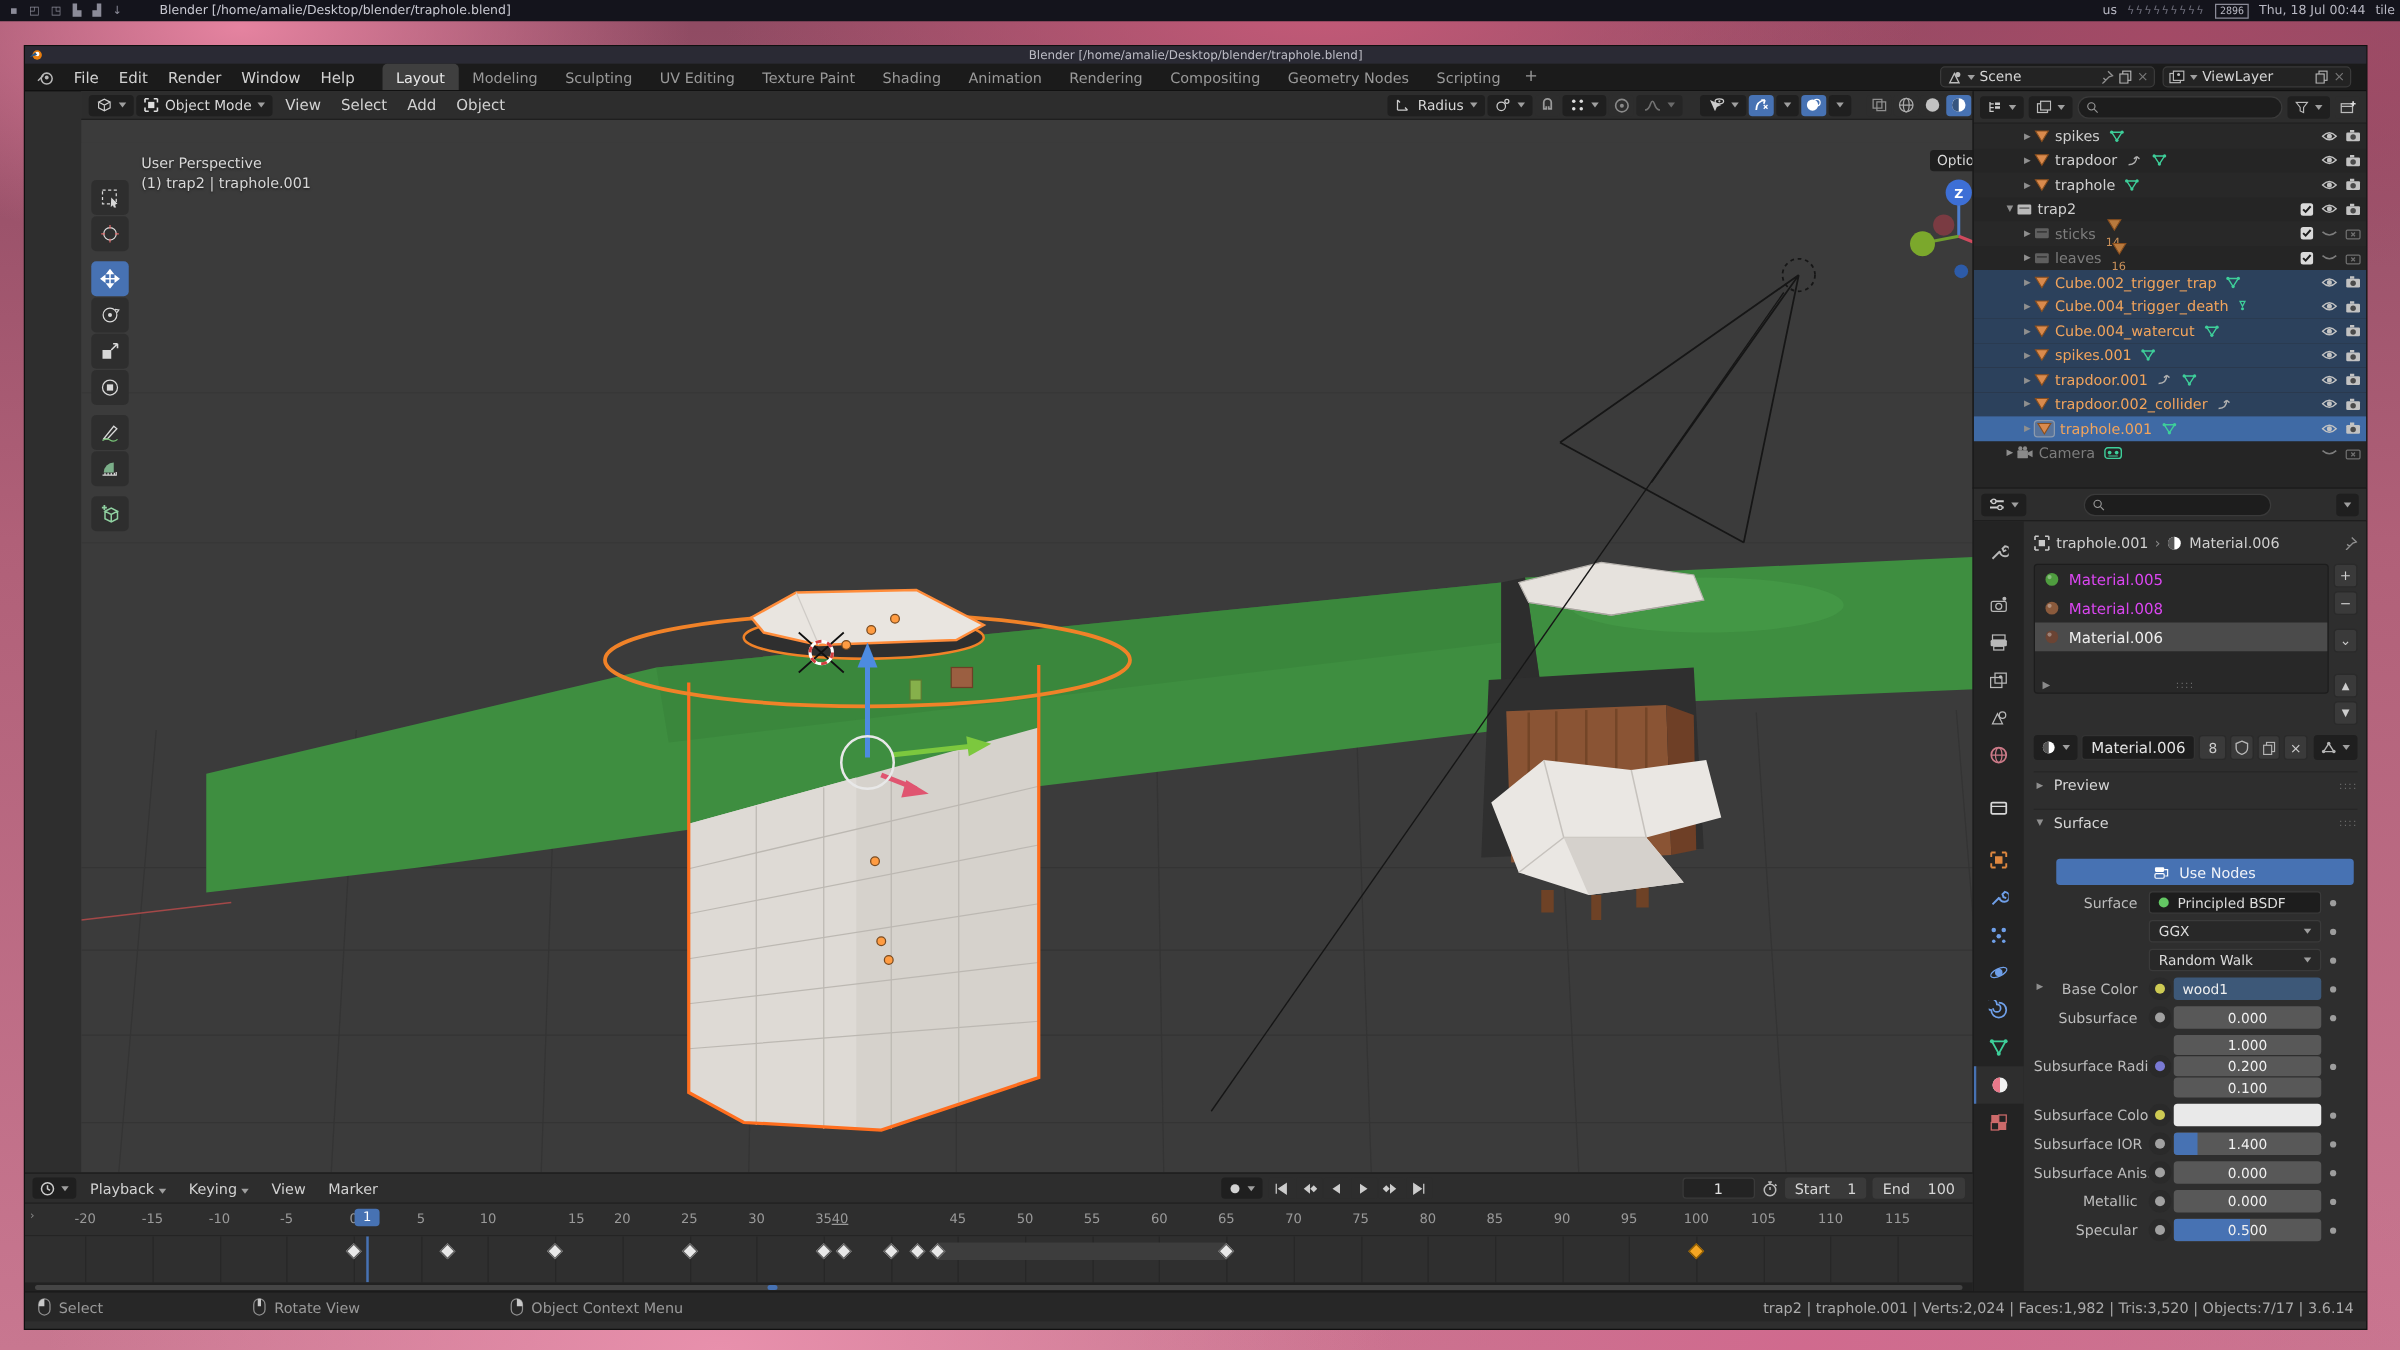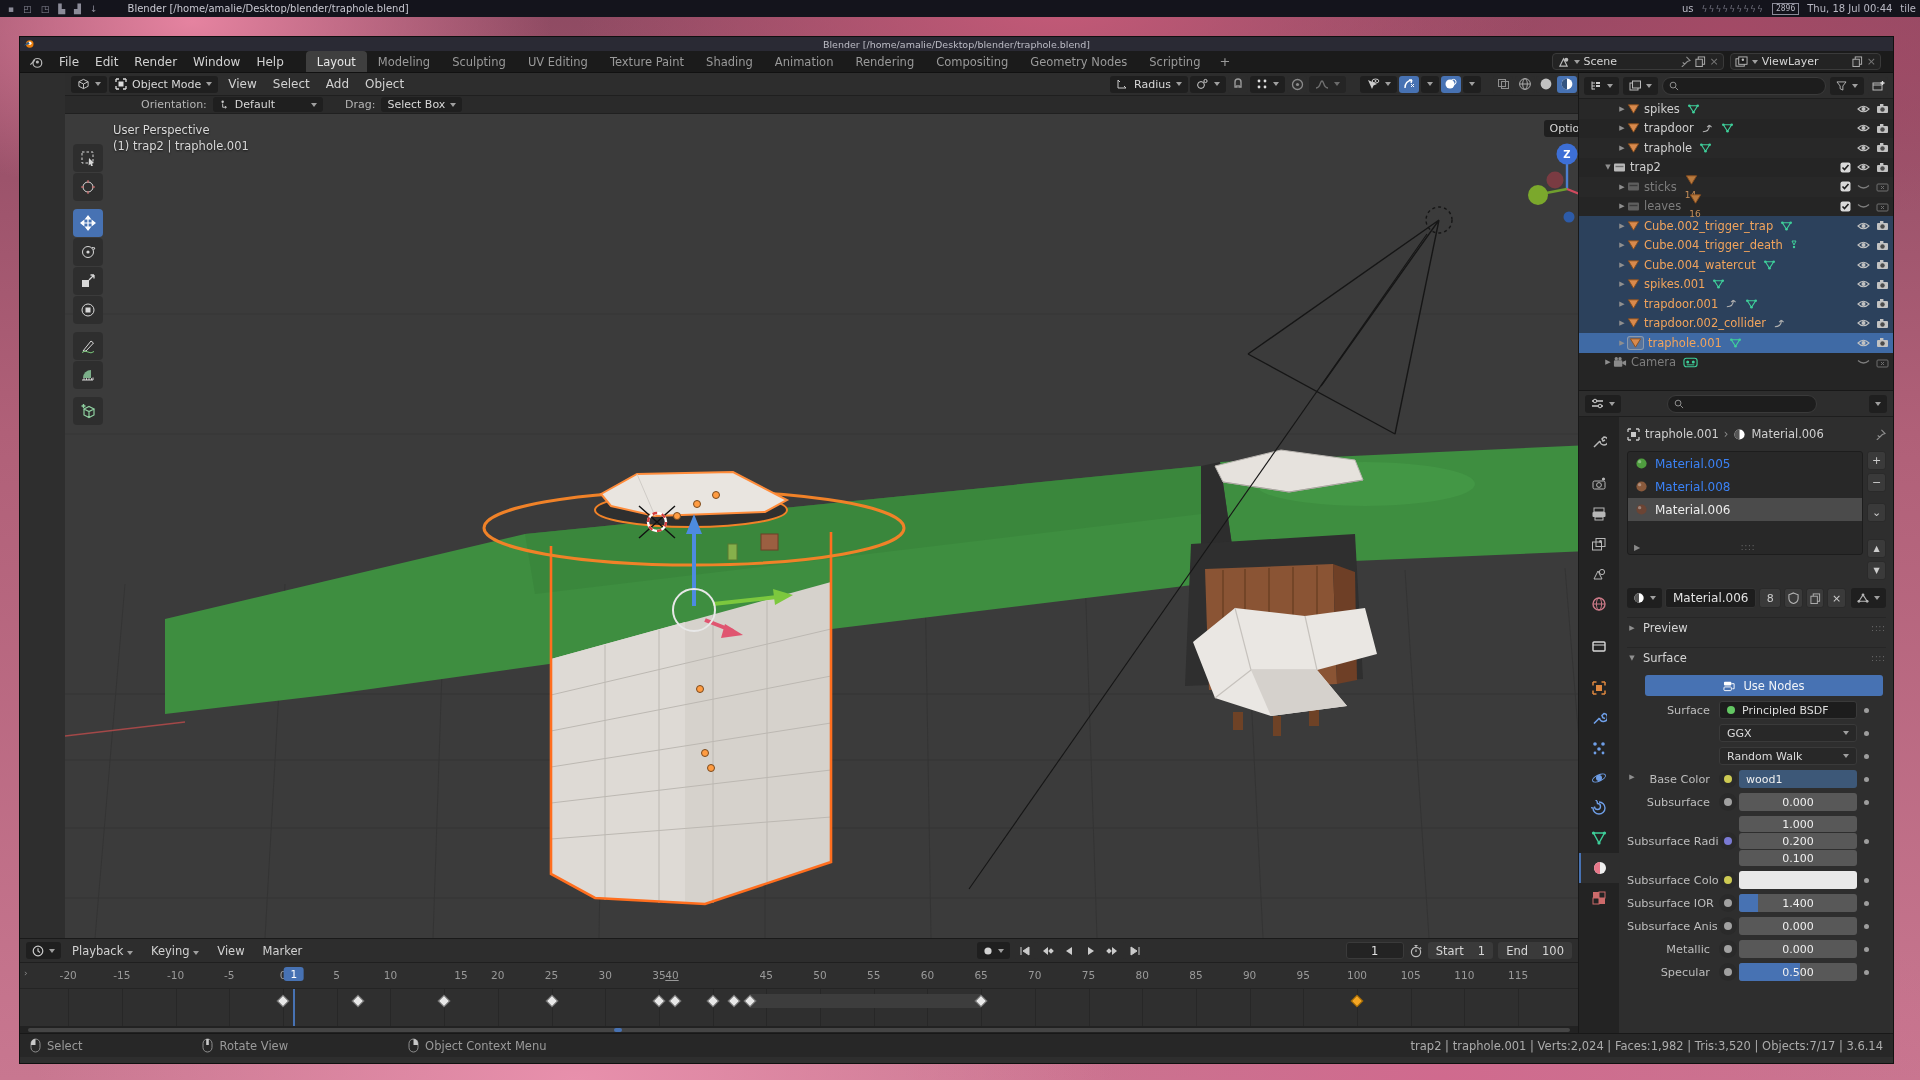--- a/index.html
+++ b/index.html
@@ -88,33 +88,33 @@
   .tabstrip { position:absolute; left:0; top:26px; width:40px; height:616px; background:#232323;
     display:flex; flex-direction:column; align-items:center; padding-top:10px; }
   .ptab { width:40px; height:30px; display:flex; align-items:center; justify-content:center; }
   .ptab.active { background:#2e2e2e; border-left:2px solid #4772b3; }
   .ptab.gap { margin-top:12px; }
   .pr-content { position:absolute; left:40px; top:26px; width:275px; height:616px; padding:6px 8px 0 8px; }
   .crumb { display:flex; align-items:center; gap:5px; font-size:11.5px; color:#d0d0d0; height:22px; }
   .slotbox { margin-top:6px; display:flex; gap:4px; }
   .slotlist { flex:1; background:#282828; border:1px solid #1d1d1d; border-radius:3px; height:104px;
     overflow:hidden; position:relative; }
-  .slotrow { height:23px; display:flex; align-items:center; gap:7px; padding:0 7px; color:#3b82f6; }
+  .slotrow { height:23px; display:flex; align-items:center; gap:7px; padding:0 7px; color:#d946ef; }
   .slotrow.sel { background:#4b4b4b; color:#ececec; }
   .slotfoot { position:absolute; bottom:2px; left:6px; right:6px; display:flex; color:#8a8a8a; font-size:8px; }
   .sbcol { width:19px; display:flex; flex-direction:column; gap:3px; }
   .sqbtn { width:19px; height:19px; background:#3a3a3a; border:1px solid #2a2a2a; border-radius:3px;
     color:#cdcdcd; font-size:11px; display:flex; align-items:center; justify-content:center; }
   .dbrow { margin-top:8px; display:flex; align-items:center; gap:3px; }
   .field { background:#1d1d1d; border:1px solid #333; border-radius:3px; height:20px; display:flex;
     align-items:center; padding:0 7px; color:#e2e2e2; }
   .panelhdr { margin-top:9px; height:21px; display:flex; align-items:center; gap:6px; color:#d6d6d6;
     font-size:11.5px; border-top:1px solid #262626; }
   .grip { margin-left:auto; color:#6e6e6e; font-size:8px; letter-spacing:1px; }
-  .usenodes { margin:7px 0 4px 18px; width:238px; height:21px; background:#4772b3; border-radius:3px;
+  .usenodes { margin:19px 0 4px 18px; width:238px; height:21px; background:#4772b3; border-radius:3px;
     color:#f0f3f8; display:flex; align-items:center; justify-content:center; gap:7px; font-size:11.5px; }
   .prow { display:flex; align-items:center; margin-top:5px; }
   .prow .plabel { width:92px; text-align:right; color:#bdbdbd; font-size:11.3px; padding-right:9px;
     white-space:nowrap; overflow:hidden; }
   .pfield { width:138px; position:relative; display:flex; align-items:center; }
   .socket { width:18px; height:18px; border-radius:9px; background:#2a2a2a; display:flex; align-items:center;
     justify-content:center; margin-right:2px; flex:none; }
   .socket i { width:8px; height:8px; border-radius:4px; display:block; }
   .vfield { flex:1; height:18px; background:#585858; border-radius:3px; position:relative; overflow:hidden;
     display:flex; align-items:center; justify-content:center; color:#f0f0f0; font-size:11px; }
@@ -370,37 +370,20 @@
               <circle cx="7" cy="7" r="5.4" fill="#9a9a9a"></circle>
               <circle cx="5" cy="5" r="2" fill="#d8d8d8"></circle>
             </svg>
         </div>
         <div class="pill">
             <span class="caret"></span>
           </div>
       </div>
     </div>
 
-    <div class="vp-toolset">
-      <span style="margin-left:76px">Orientation:</span>
-      <div class="pill" style="margin-left:6px;height:15px">
-        <svg width="11" height="11" viewBox="0 0 12 12">
-            <circle cx="4" cy="3" r="1.3" fill="#ccc"></circle>
-            <path d="M4 5 v4 M4 9 h4 l-1.5-1.2 M8 9 l-1.5 1.2" stroke="#ccc" fill="none"></path>
-          </svg>
-        <span>Default</span>
-        <span style="width:26px"></span>
-          <span class="caret"></span>
-      </div>
-      <span style="margin-left:22px">Drag:</span>
-      <div class="pill" style="margin-left:6px;height:15px">
-        <span>Select Box</span>
-        <span class="caret"></span>
-      </div>
-    </div>
 
     <div class="vp-canvas">
 
       <svg width="1558" height="824" viewBox="0 0 1558 824">
         <rect width="1558" height="824" fill="#3b3b3b"></rect>
 
         <g stroke="#343434" stroke-width="1">
           <path d="M0 580 H1558 M0 646 H1558 M0 714 H1558 M0 784 H1558"></path>
           <path d="M60 470 L30 824 M220 470 L200 824 M380 468 L368 824 M540 466 L534 824 M700 464 L700 824 M860 462 L866 824 M1020 460 L1032 824 M1180 458 L1198 824 M1340 456 L1364 824 M1500 454 L1530 824"></path>
           <path d="M0 200 H1558 M0 320 H1558" stroke="#373737"></path>

